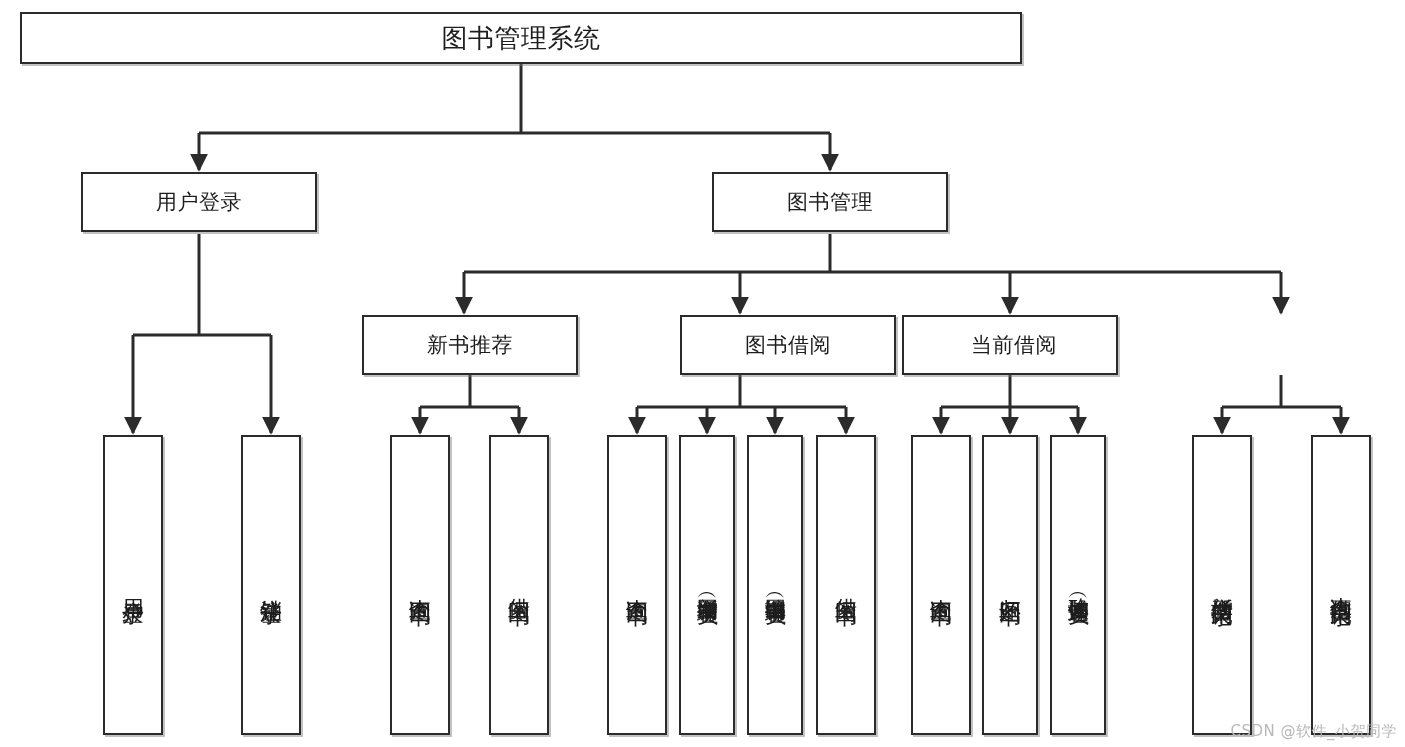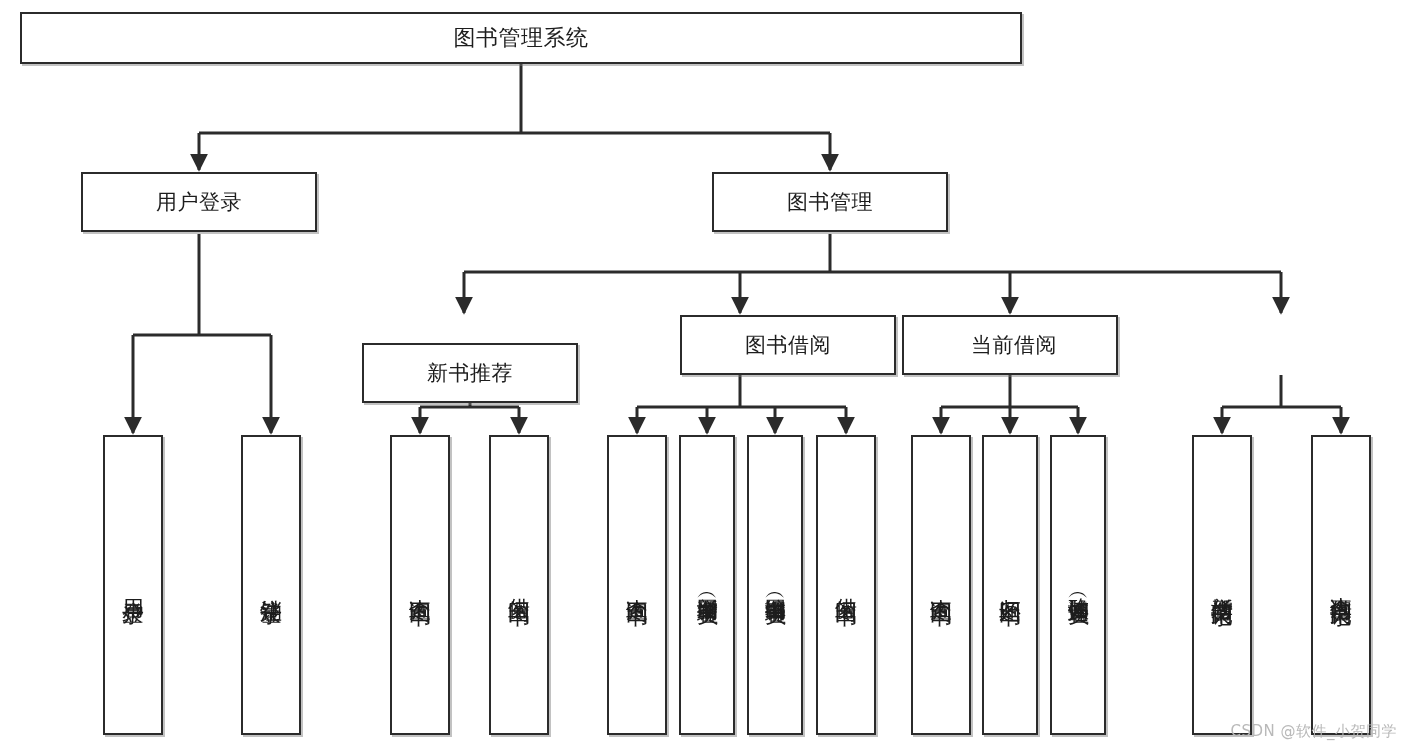--- a/index.html
+++ b/index.html
@@ -42,21 +42,21 @@
     text-align: center;
     line-height: 1.08;
     letter-spacing: 0.5px;
   }
   
   .node.horiz .label {
     font-size: 21px;
     white-space: nowrap;
   }
   .node.root .label {
-    font-size: 22px;
+    font-size: 26px;
   }
   
   .node.vert {
     align-items: center;
     justify-content: center;
   }
   .node.vert .label {
     writing-mode: vertical-rl;
     text-orientation: upright;
     font-size: 22px;
@@ -139,21 +139,21 @@
     <span class="label">图书管理系统</span>
   </div>
 
   <div class="node horiz" style="left:81px; top:172px; width:236px; height:60px;">
     <span class="label">用户登录</span>
   </div>
   <div class="node horiz" style="left:712px; top:172px; width:236px; height:60px;">
     <span class="label">图书管理</span>
   </div>
 
-  <div class="node horiz" style="left:362px; top:315px; width:216px; height:60px;margin-top:28px;">
+  <div class="node horiz" style="left:362px; top:315px; width:216px; height:60px;">
     <span class="label">新书推荐</span>
   </div>
   <div class="node horiz" style="left:632px; top:315px; width:216px; height:60px;margin-left:48px;">
     <span class="label">图书借阅</span>
   </div>
   <div class="node horiz" style="left:902px; top:315px; width:216px; height:60px;padding-left:8px;">
     <span class="label">当前借阅</span>
   </div>
 
   <div class="node vert" style="left:103px; top:435px; width:60px; height:300px;">

